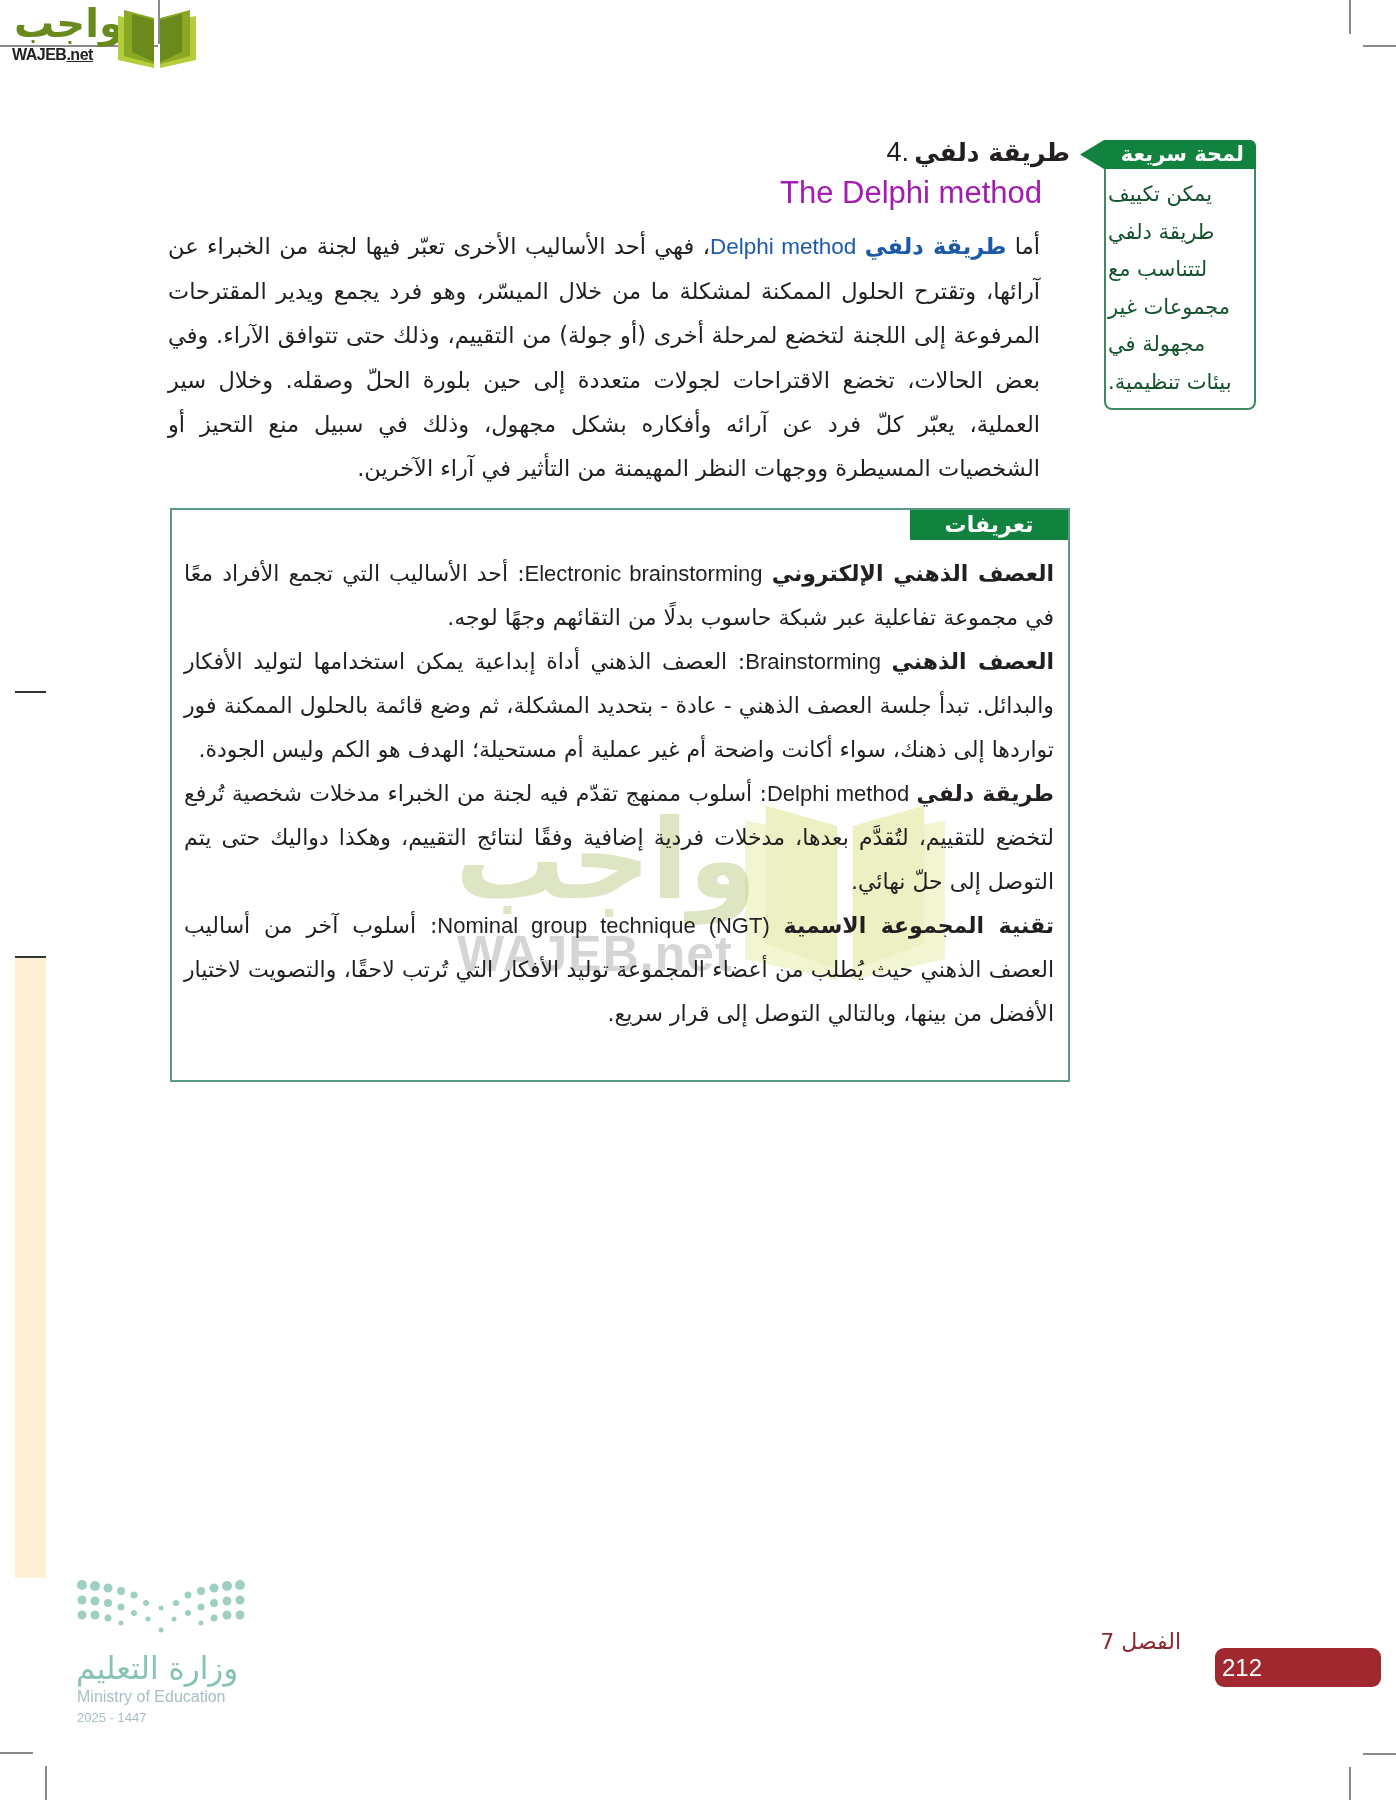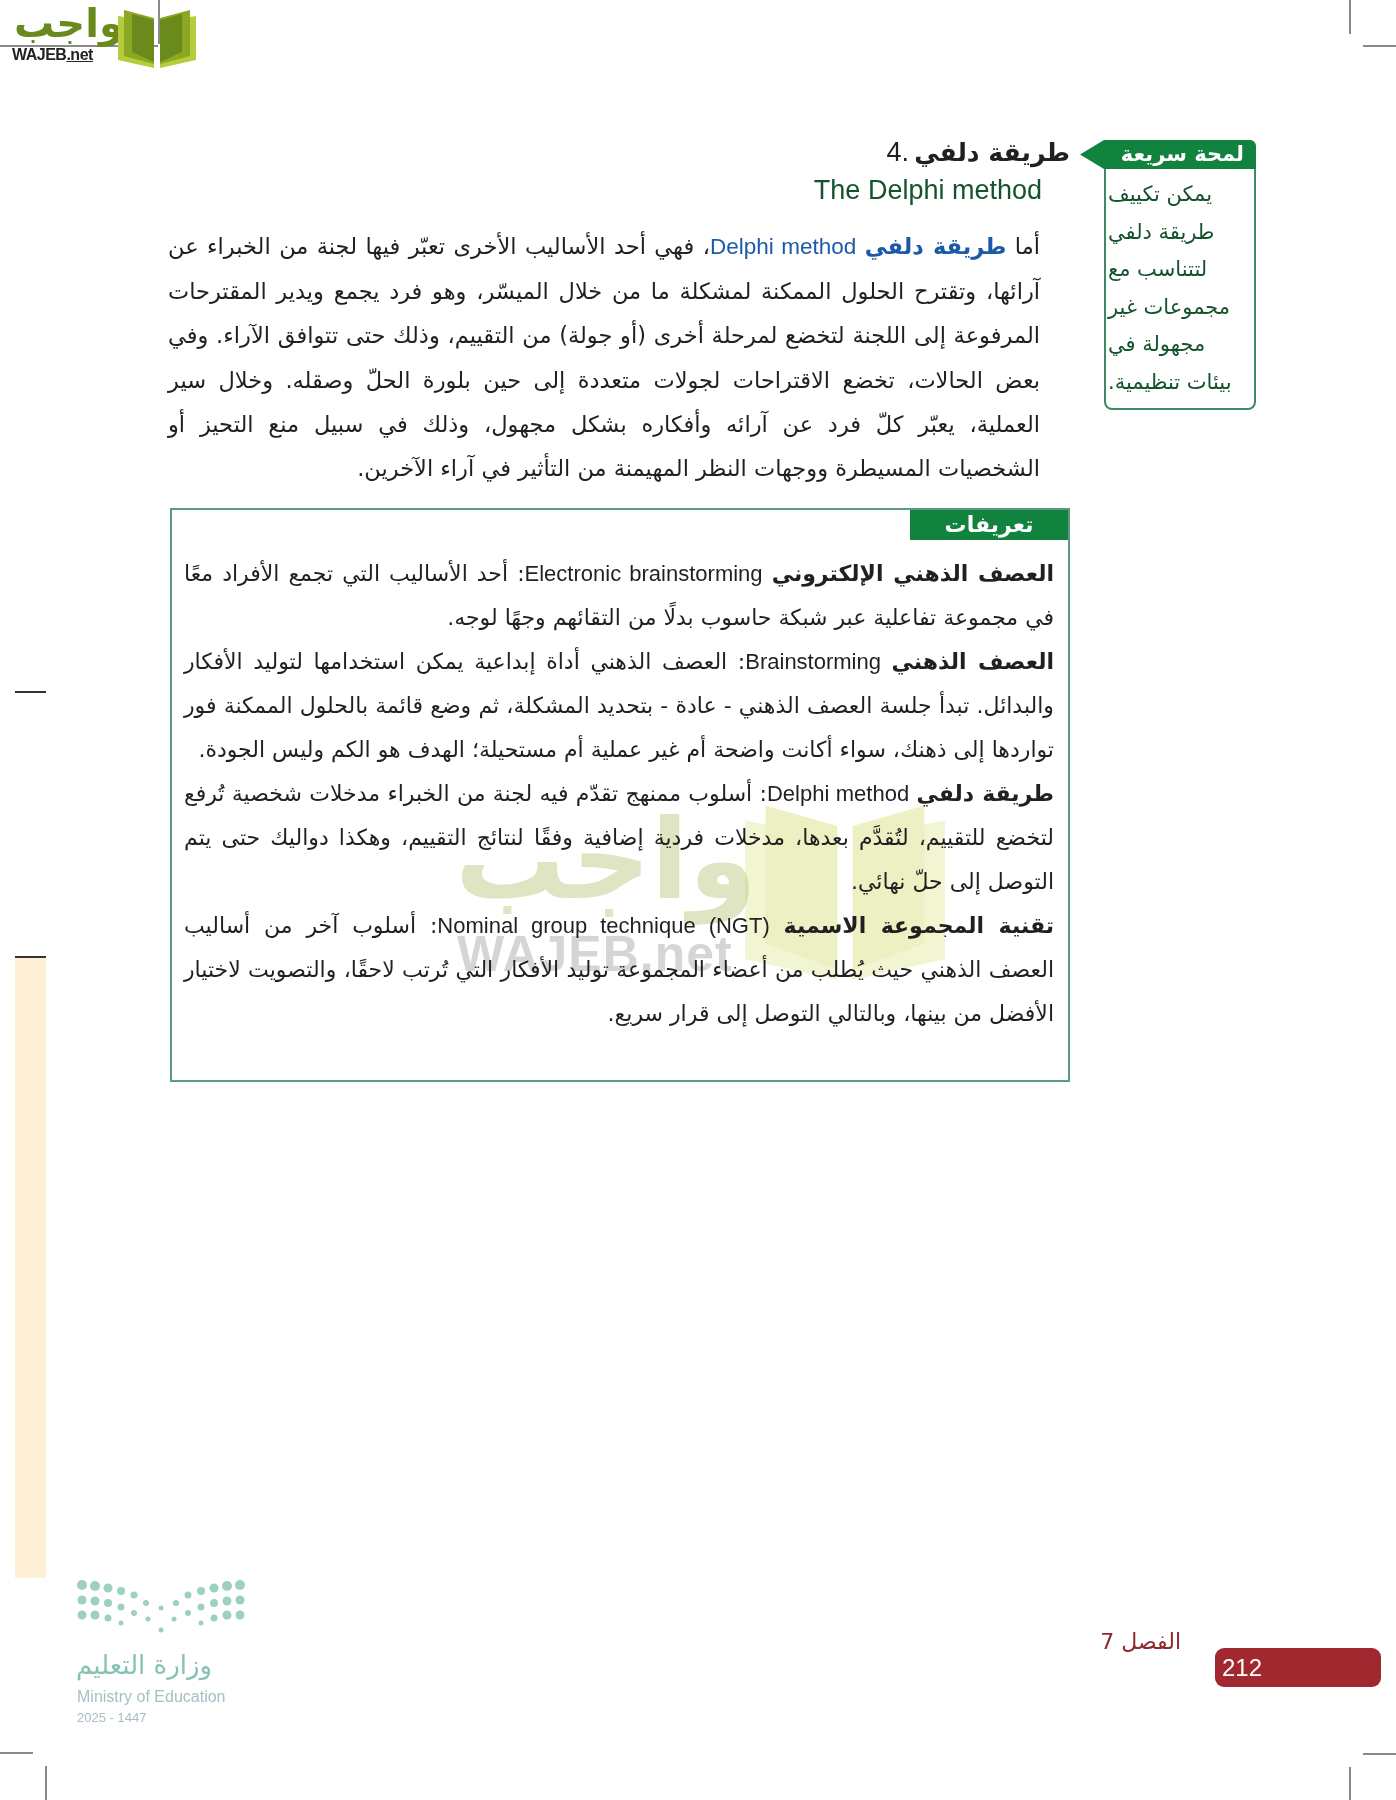--- a/index.html
+++ b/index.html
@@ -10,21 +10,21 @@
 
     .logo { position: absolute; left: 10px; top: 4px; width: 180px; height: 64px; }
     .logo-ar { position: absolute; left: 4px; top: -4px; font-size: 40px; font-weight: bold; color: #6a8a1c; direction: rtl; font-family: "DejaVu Sans", sans-serif; }
     .logo-en { position: absolute; left: 2px; top: 42px; font-size: 16px; font-weight: bold; color: #222; font-family: "Liberation Sans", sans-serif; letter-spacing: -0.5px; }
     .logo-en small { font-size: 16px; text-decoration: underline; }
     .logo-book { position: absolute; left: 106px; top: 4px; width: 82px; height: 60px; }
 
     .section-heading { position: absolute; right: 326px; top: 137px; direction: rtl; text-align: right; }
     .section-heading .num { font-family: "Liberation Sans", sans-serif; font-size: 27px; color: #231f20; }
     .section-heading .title-ar { font-size: 25px; font-weight: bold; color: #231f20; }
-    .section-en { position: absolute; right: 354px; top: 175px; font-family: "Liberation Sans", sans-serif; font-size: 27px; color: #14532d; }
+    .section-en { position: absolute; right: 354px; top: 175px; font-family: "Liberation Sans", sans-serif; font-size: 31px; color: #a21caf; }
 
     .body-para { position: absolute; left: 168px; top: 224px; width: 872px; direction: rtl; text-align: justify; text-align-last: right; font-size: 22.5px; line-height: 44.2px; color: #231f20; }
     .body-para .kw { color: #1c5aa8; font-weight: bold; }
     .body-para .kw-en { color: #1c5aa8; font-family: "Liberation Sans", sans-serif; }
 
     .tip { position: absolute; left: 1104px; top: 140px; width: 152px; height: 332px; }
     .tip-tab { position: absolute; left: -24px; top: 0; width: 176px; height: 29px; background: #11833f; border-radius: 0 6px 0 0; clip-path: polygon(24px 0, 100% 0, 100% 100%, 24px 100%, 0 50%); }
     .tip-tab span { position: absolute; right: 12px; top: 0; line-height: 29px; font-size: 21px; font-weight: bold; color: #ffffff; direction: rtl; }
     .tip-box { position: absolute; left: 0; top: 26px; width: 152px; height: 244px; border: 2px solid #3f8a63; border-top: none; border-radius: 0 0 8px 8px; }
     .tip-text { position: absolute; right: 8px; top: 36px; width: 140px; direction: rtl; text-align: left; font-size: 21px; line-height: 37.5px; color: #14532d; }
@@ -39,21 +39,21 @@
 
     .watermark { position: absolute; left: 455px; top: 790px; width: 500px; height: 200px; pointer-events: none; }
     .wm-book { position: absolute; left: 285px; top: 10px; width: 210px; height: 180px; opacity: 0.45; }
     .wm-ar { position: absolute; left: 0; top: 10px; font-size: 110px; font-weight: bold; color: #b4c77a; opacity: 0.45; direction: rtl; line-height: 120px; }
     .wm-en { position: absolute; left: 2px; top: 135px; font-family: "Liberation Sans", sans-serif; font-size: 50px; font-weight: bold; color: #a3a3a3; opacity: 0.45; letter-spacing: 1px; }
 
     .left-stripe { position: absolute; left: 15px; top: 958px; width: 31px; height: 620px; background: #fdf0d5; }
 
     .ministry { position: absolute; left: 76px; top: 1580px; width: 180px; height: 150px; }
     .ministry-dots { position: absolute; left: 0; top: 0; width: 170px; height: 60px; }
-    .ministry-ar { position: absolute; left: 0; top: 70px; font-size: 26px; color: #87c3b5; direction: rtl; width: 170px; text-align: left; }
+    .ministry-ar { position: absolute; left: 0; top: 70px; font-size: 31px; color: #87c3b5; direction: rtl; width: 170px; text-align: left; }
     .ministry-en { position: absolute; left: 1px; top: 108px; font-family: "Liberation Sans", sans-serif; font-size: 16px; color: #a6bec4; }
     .ministry-year { position: absolute; left: 1px; top: 130px; font-family: "Liberation Sans", sans-serif; font-size: 13px; color: #a6bec4; }
 
     .page-badge { position: absolute; left: 1215px; top: 1622px; width: 166px; height: 39px; background: #a1282f; border-radius: 9px; margin-top: 26px; }
     .page-badge span { position: absolute; left: 7px; top: 0; line-height: 39px; font-family: "Liberation Sans", sans-serif; font-size: 24px; color: #ffffff; }
     .chapter { position: absolute; right: 215px; top: 1622px; line-height: 39px; font-size: 22px; color: #8c2a30; direction: rtl; }
   </style>
 </head>
 <body>
 

